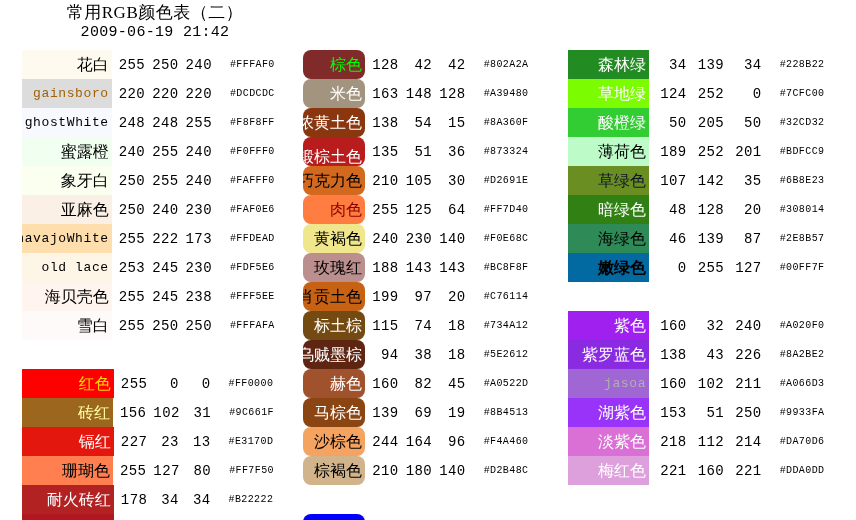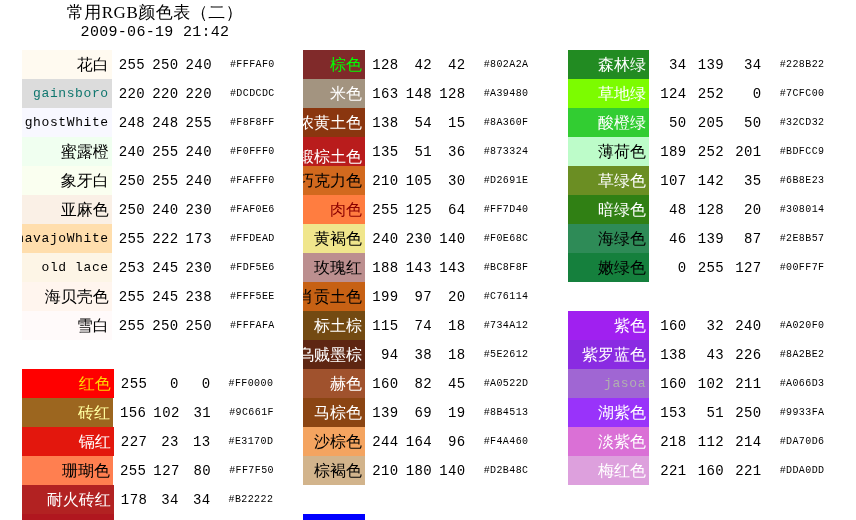--- a/index.html
+++ b/index.html
@@ -62,21 +62,21 @@
   .swatch {
     height: 29px;
     box-sizing: border-box;
     display: flex;
     align-items: center;
     justify-content: flex-end;
     padding-right: 3px;
     overflow: hidden;
   }
   #column-1 .swatch { width: 133px; margin-left: 22px; }
-  #column-2 .swatch { width: 83px;  margin-left: 13px; }
+  #column-2 .swatch { width: 83px;  margin-left: 13px; border-radius: 8px; }
   #column-3 .swatch { width: 95px;  margin-left: 18px; }
 
   .swatch-label {
     font-size: 16px;
     line-height: 18px;
     letter-spacing: 0px;
     font-family: "Liberation Serif", "DejaVu Serif", serif;
   }
   .swatch-label.latin {
     font-family: "Liberation Mono", "DejaVu Sans Mono", monospace;
@@ -123,21 +123,21 @@
           <div class="swatch" style="background: rgb(255, 250, 240);">
             <span class="swatch-label" style="color: rgb(0, 0, 0);">花白</span>
           </div>
           <span class="num">255</span>
           <span class="num">250</span>
           <span class="num">240</span>
           <span class="hexval">#FFFAF0</span>
         </div>
         <div class="color-row">
           <div class="swatch" style="background: rgb(220, 220, 220);">
-            <span class="swatch-label latin" style="color: #0f766e;">gainsboro</span>
+            <span class="swatch-label latin" style="color: #a16207;">gainsboro</span>
           </div>
           <span class="num">220</span>
           <span class="num">220</span>
           <span class="num">220</span>
           <span class="hexval">#DCDCDC</span>
         </div>
         <div class="color-row">
           <div class="swatch" style="background: rgb(248, 248, 255);">
             <span class="swatch-label latin" style="color: rgb(0, 0, 0);">ghostWhite</span>
           </div>
@@ -452,21 +452,21 @@
           <div class="swatch" style="background: rgb(189, 252, 201);">
             <span class="swatch-label" style="color: rgb(0, 0, 0);">薄荷色</span>
           </div>
           <span class="num">189</span>
           <span class="num">252</span>
           <span class="num">201</span>
           <span class="hexval">#BDFCC9</span>
         </div>
         <div class="color-row">
           <div class="swatch" style="background: rgb(107, 142, 35);">
-            <span class="swatch-label" style="color: #ffffff;">草绿色</span>
+            <span class="swatch-label" style="color: #0f172a;">草绿色</span>
           </div>
           <span class="num">107</span>
           <span class="num">142</span>
           <span class="num">35</span>
           <span class="hexval">#6B8E23</span>
         </div>
         <div class="color-row">
           <div class="swatch" style="background: rgb(48, 128, 20);">
             <span class="swatch-label" style="color: rgb(255, 255, 255);">暗绿色</span>
           </div>
@@ -478,21 +478,21 @@
         <div class="color-row">
           <div class="swatch" style="background: rgb(46, 139, 87);">
             <span class="swatch-label" style="color: rgb(0, 0, 0);">海绿色</span>
           </div>
           <span class="num">46</span>
           <span class="num">139</span>
           <span class="num">87</span>
           <span class="hexval">#2E8B57</span>
         </div>
         <div class="color-row">
-          <div class="swatch" style="background: #15803d;">
+          <div class="swatch" style="background: #0369a1; font-weight: bold;">
             <span class="swatch-label" style="color: rgb(0, 0, 0);">嫩绿色</span>
           </div>
           <span class="num">0</span>
           <span class="num">255</span>
           <span class="num">127</span>
           <span class="hexval">#00FF7F</span>
         </div>
       </div>
       <div class="group-gap"></div>
       <div class="color-group">

